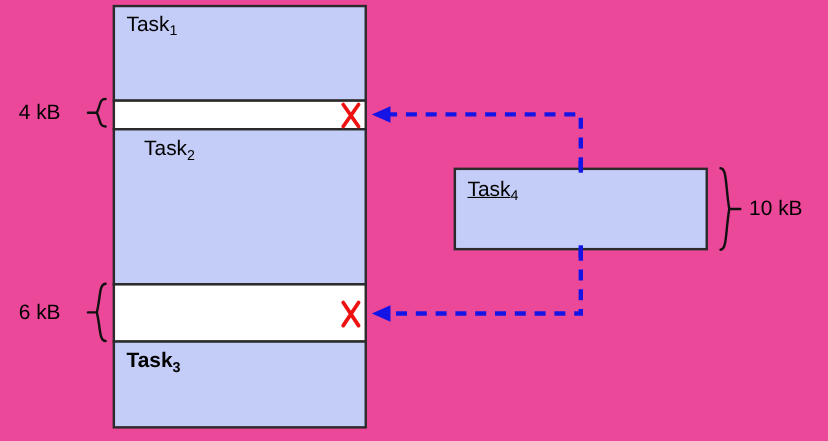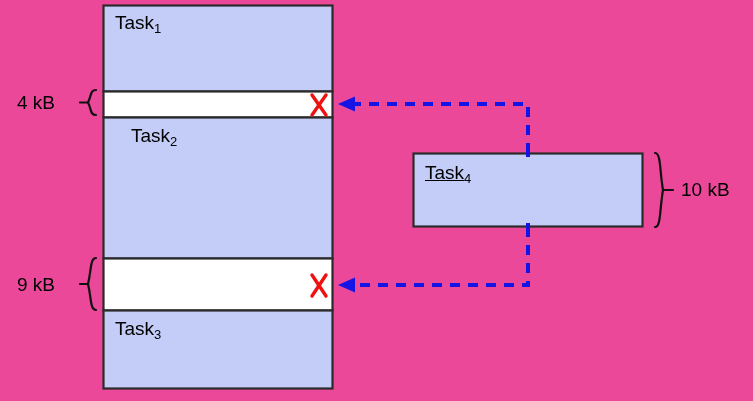--- a/index.html
+++ b/index.html
@@ -106,27 +106,27 @@
   </svg>
 
   <div class="blk-label" style="left:115px; top:13px;">
     <span>Task</span><sub>1</sub>
   </div>
 
   <div class="blk-label" style="left:131px; top:126px;">
     <span>Task</span><sub>2</sub>
   </div>
 
-  <div class="blk-label" style="left:115px; top:319px;">
+  <div class="blk-label" style="left:115px; top:319px;font-weight:bold;">
     <span>Task</span><sub>3</sub>
   </div>
 
   <div class="blk-label" style="left:425px; top:163px;text-decoration:underline;">
     <span>Task</span><sub>4</sub>
   </div>
 
   <div class="size-label" style="left:17px; top:93px;">4 kB</div>
 
-  <div class="size-label" style="left:17px; top:275px;">9 kB</div>
+  <div class="size-label" style="left:17px; top:275px;">6 kB</div>
 
   <div class="size-label" style="left:681px; top:180px;">10 kB</div>
 
 </div>
 
 </body></html>

